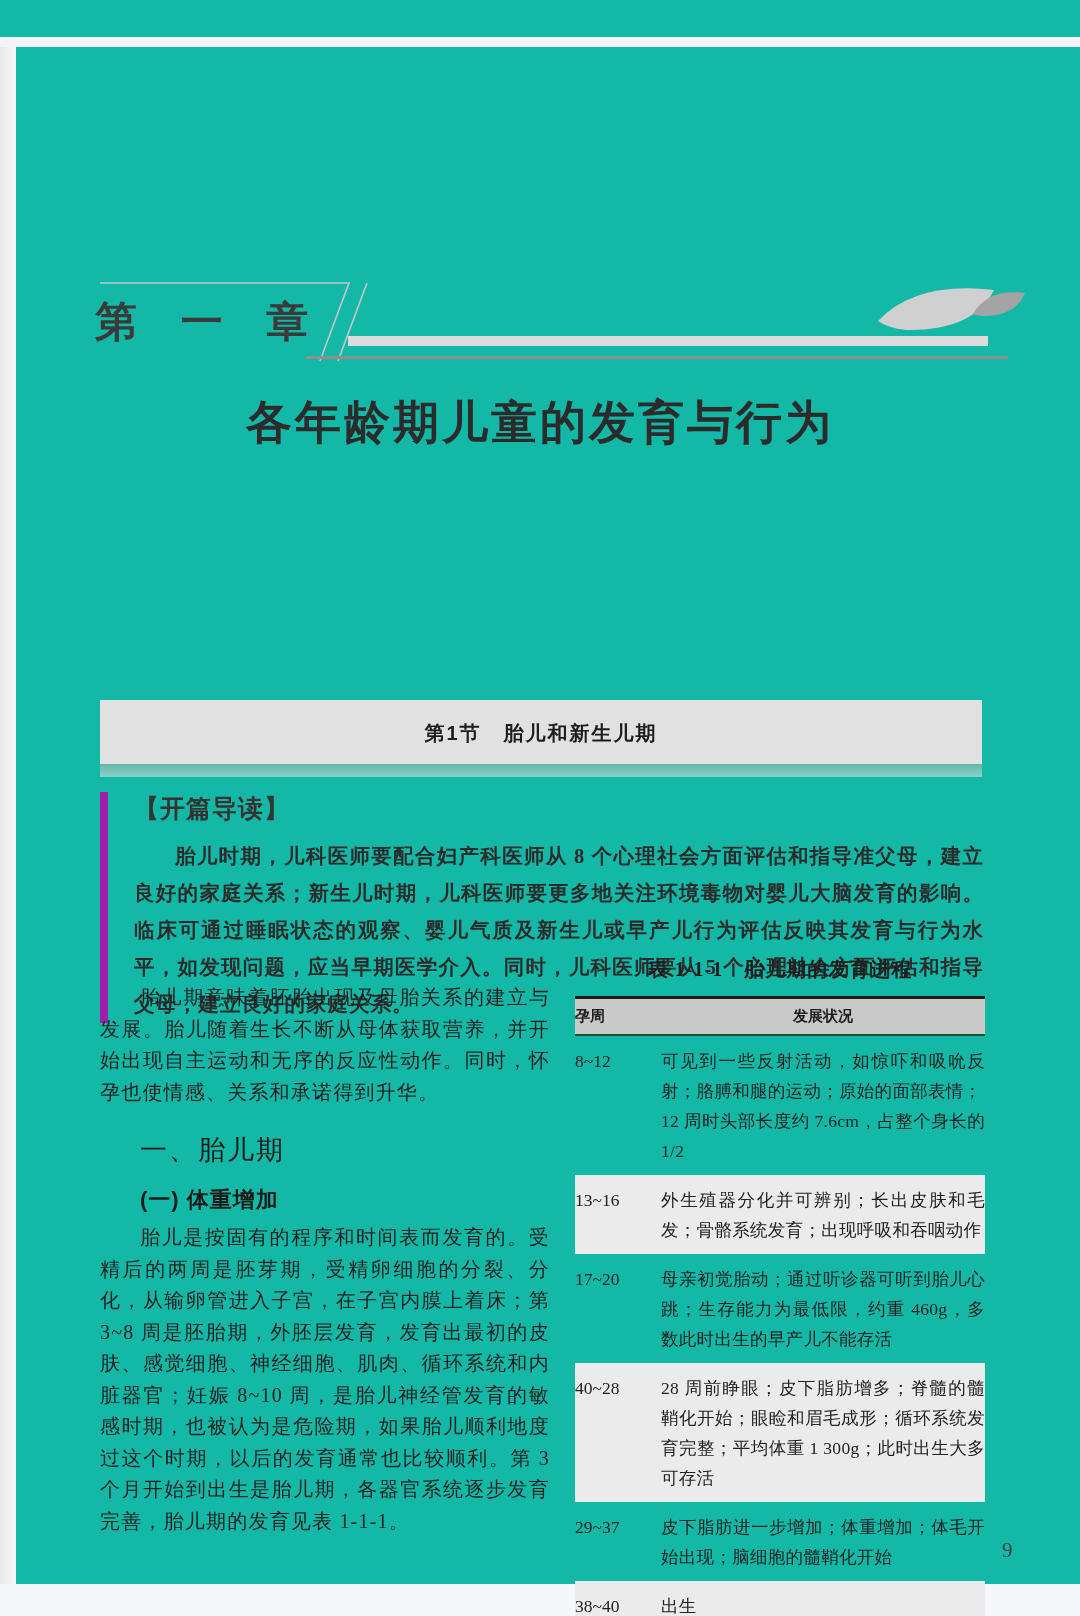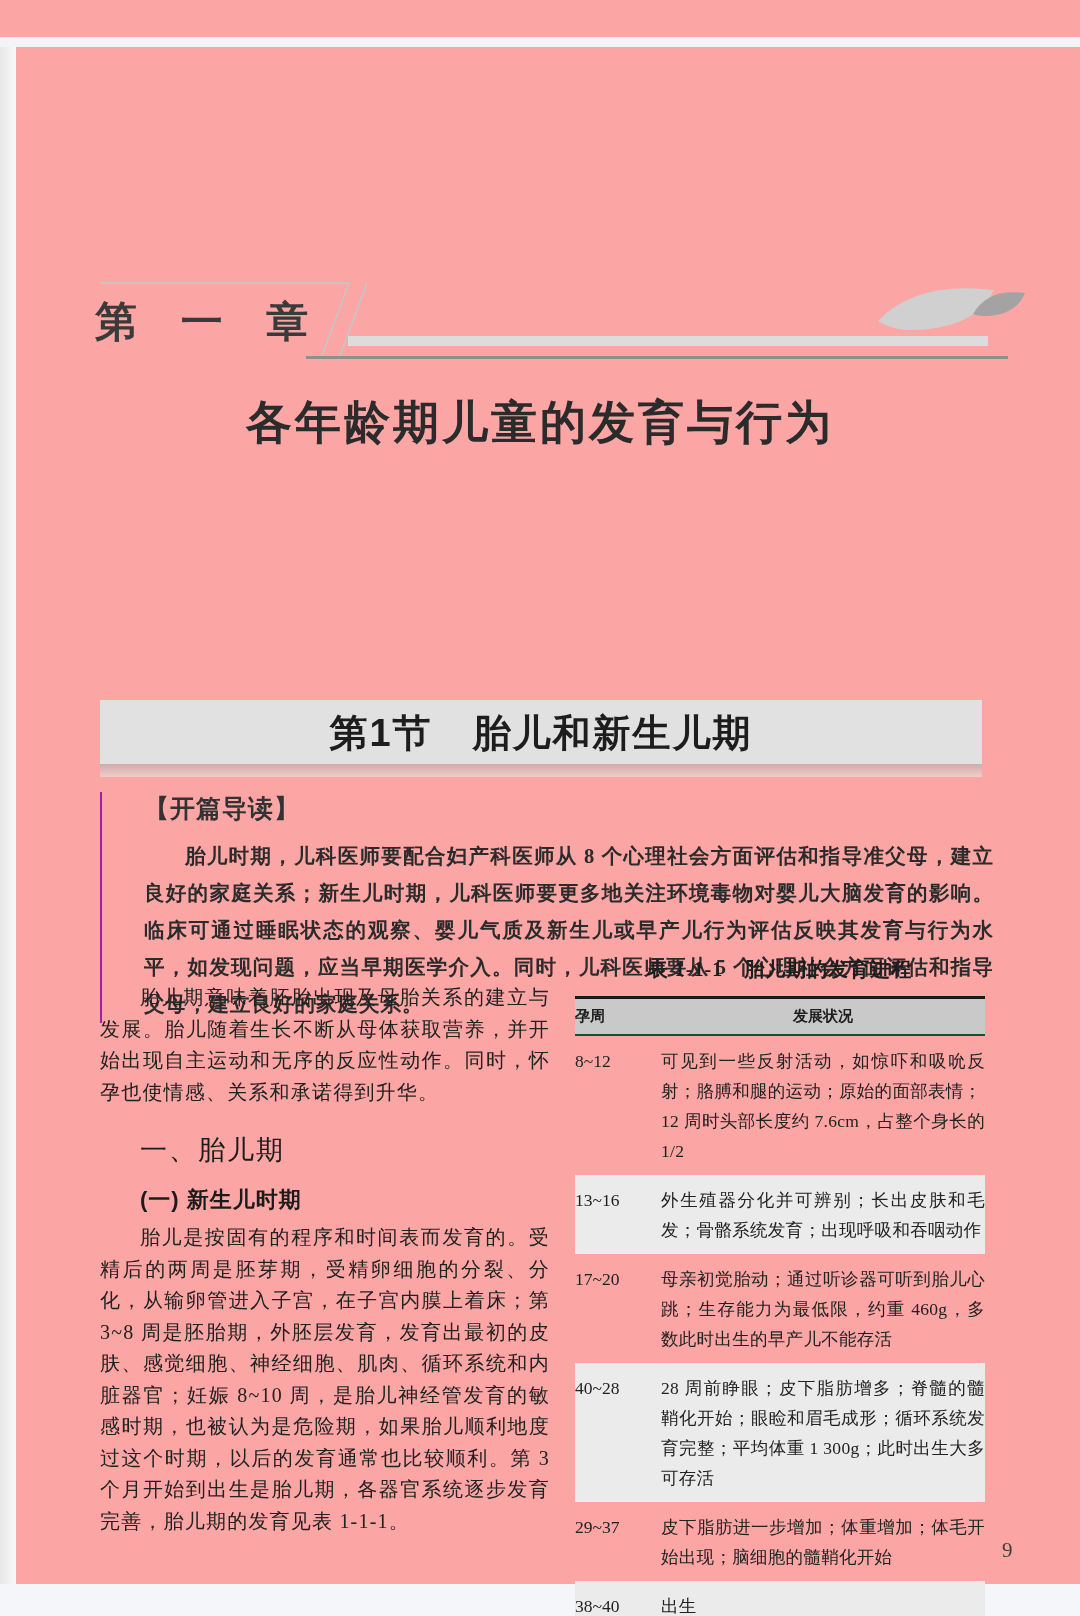--- a/index.html
+++ b/index.html
@@ -1,18 +1,18 @@
 <!DOCTYPE html>
 <html lang="zh"><head>
 <meta charset="utf-8">
 <style>
   html,body { margin:0; padding:0; background:#ffffff; }
   .page {
     position:relative; width:1080px; height:1616px; overflow:hidden;
-    background:#fca5a5; color:#2a2a2a;
+    background:#14b8a6; color:#2a2a2a;
     font-family:"Liberation Serif","DejaVu Serif",serif;
   }
   
   .edge-top    { position:absolute; left:0; top:37px;  width:1080px; height:10px; background:#f2f4f8; }
   .edge-left   { position:absolute; left:0; top:47px;  width:16px;  height:1537px;
                  background:linear-gradient(to right,#e7e7e7,#f9f9f9); }
   .edge-bottom { position:absolute; left:0; top:1584px; width:1080px; height:32px; background:#f4f6f9; }
 
   
   .chapter-label {
@@ -31,27 +31,27 @@
   .section-banner {
     position:absolute; left:100px; top:700px; width:882px; height:64px;
     background:#e1e1e1; text-align:center;
   }
   .section-banner::after {
     content:""; position:absolute; left:0; top:64px; width:100%; height:13px;
     background:linear-gradient(to bottom,#aeaeae,#e9e9e9); opacity:.55;
   }
   .section-banner span {
     line-height:66px; font-family:"Liberation Sans","DejaVu Sans",sans-serif;
-    font-weight:bold; font-size:38px; letter-spacing:2px; color:#1d1d1d;
+    font-weight:bold; font-size:20px; letter-spacing:2px; color:#1d1d1d;
   }
 
   
   .intro-box {
     position:absolute; left:100px; top:792px; width:882px;
-    border-left:2px solid #a21caf; padding-left:42px; box-sizing:border-box;
+    border-left:8px solid #a21caf; padding-left:26px; box-sizing:border-box;
   }
   .intro-title { font-weight:bold; font-size:25px; color:#333; letter-spacing:1px; }
   .intro-body {
     margin:13px 0 0 0; width:850px;
     font-size:20.5px; font-weight:600; line-height:37px;
     letter-spacing:1px; text-align:justify; text-indent:2em; color:#2b2b2b;
   }
 
   
   .col-left  { position:absolute; left:100px; top:982px; width:450px; }
@@ -120,21 +120,21 @@
   </div>
 
   <aside class="intro-box">
     <div class="intro-title">【开篇导读】</div>
     <p class="intro-body">胎儿时期，儿科医师要配合妇产科医师从 8 个心理社会方面评估和指导准父母，建立良好的家庭关系；新生儿时期，儿科医师要更多地关注环境毒物对婴儿大脑发育的影响。临床可通过睡眠状态的观察、婴儿气质及新生儿或早产儿行为评估反映其发育与行为水平，如发现问题，应当早期医学介入。同时，儿科医师要从 5 个心理社会方面评估和指导父母，建立良好的家庭关系。</p>
   </aside>
 
   <div class="col-left">
     <p class="body-para">胎儿期意味着胚胎出现及母胎关系的建立与发展。胎儿随着生长不断从母体获取营养，并开始出现自主运动和无序的反应性动作。同时，怀孕也使情感、关系和承诺得到升华。</p>
     <div class="h-level1">一、胎儿期</div>
-    <div class="h-level2">(一) 新生儿时期</div>
+    <div class="h-level2">(一) 体重增加</div>
     <p class="body-para">胎儿是按固有的程序和时间表而发育的。受精后的两周是胚芽期，受精卵细胞的分裂、分化，从输卵管进入子宫，在子宫内膜上着床；第 3~8 周是胚胎期，外胚层发育，发育出最初的皮肤、感觉细胞、神经细胞、肌肉、循环系统和内脏器官；妊娠 8~10 周，是胎儿神经管发育的敏感时期，也被认为是危险期，如果胎儿顺利地度过这个时期，以后的发育通常也比较顺利。第 3 个月开始到出生是胎儿期，各器官系统逐步发育完善，胎儿期的发育见表 1-1-1。</p>
   </div>
 
   <div class="col-right">
     <div class="table-title">表 1-1-1　胎儿期的发育进程</div>
     <table class="dev-table">
       <thead>
         <tr>
           <th class="col-weeks">孕周</th>
           <th class="col-desc">发展状况</th>

